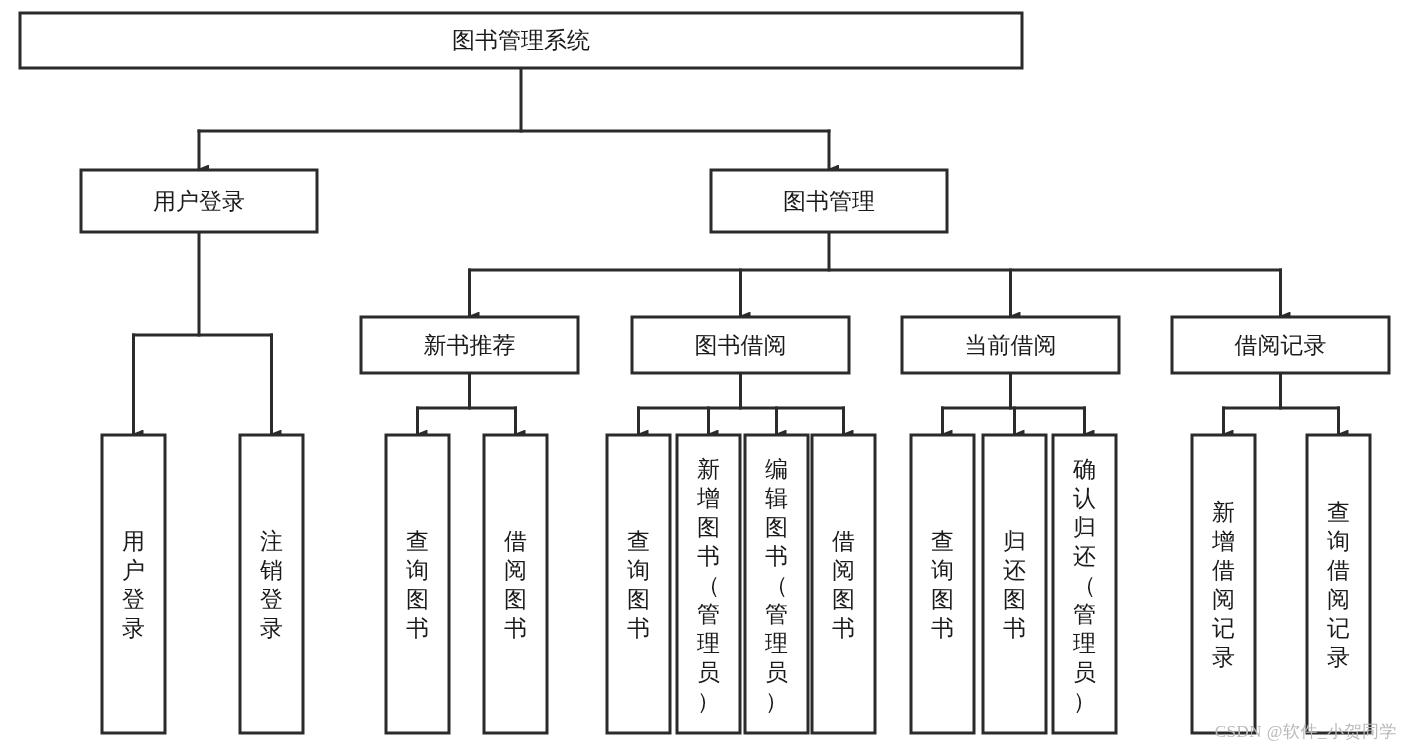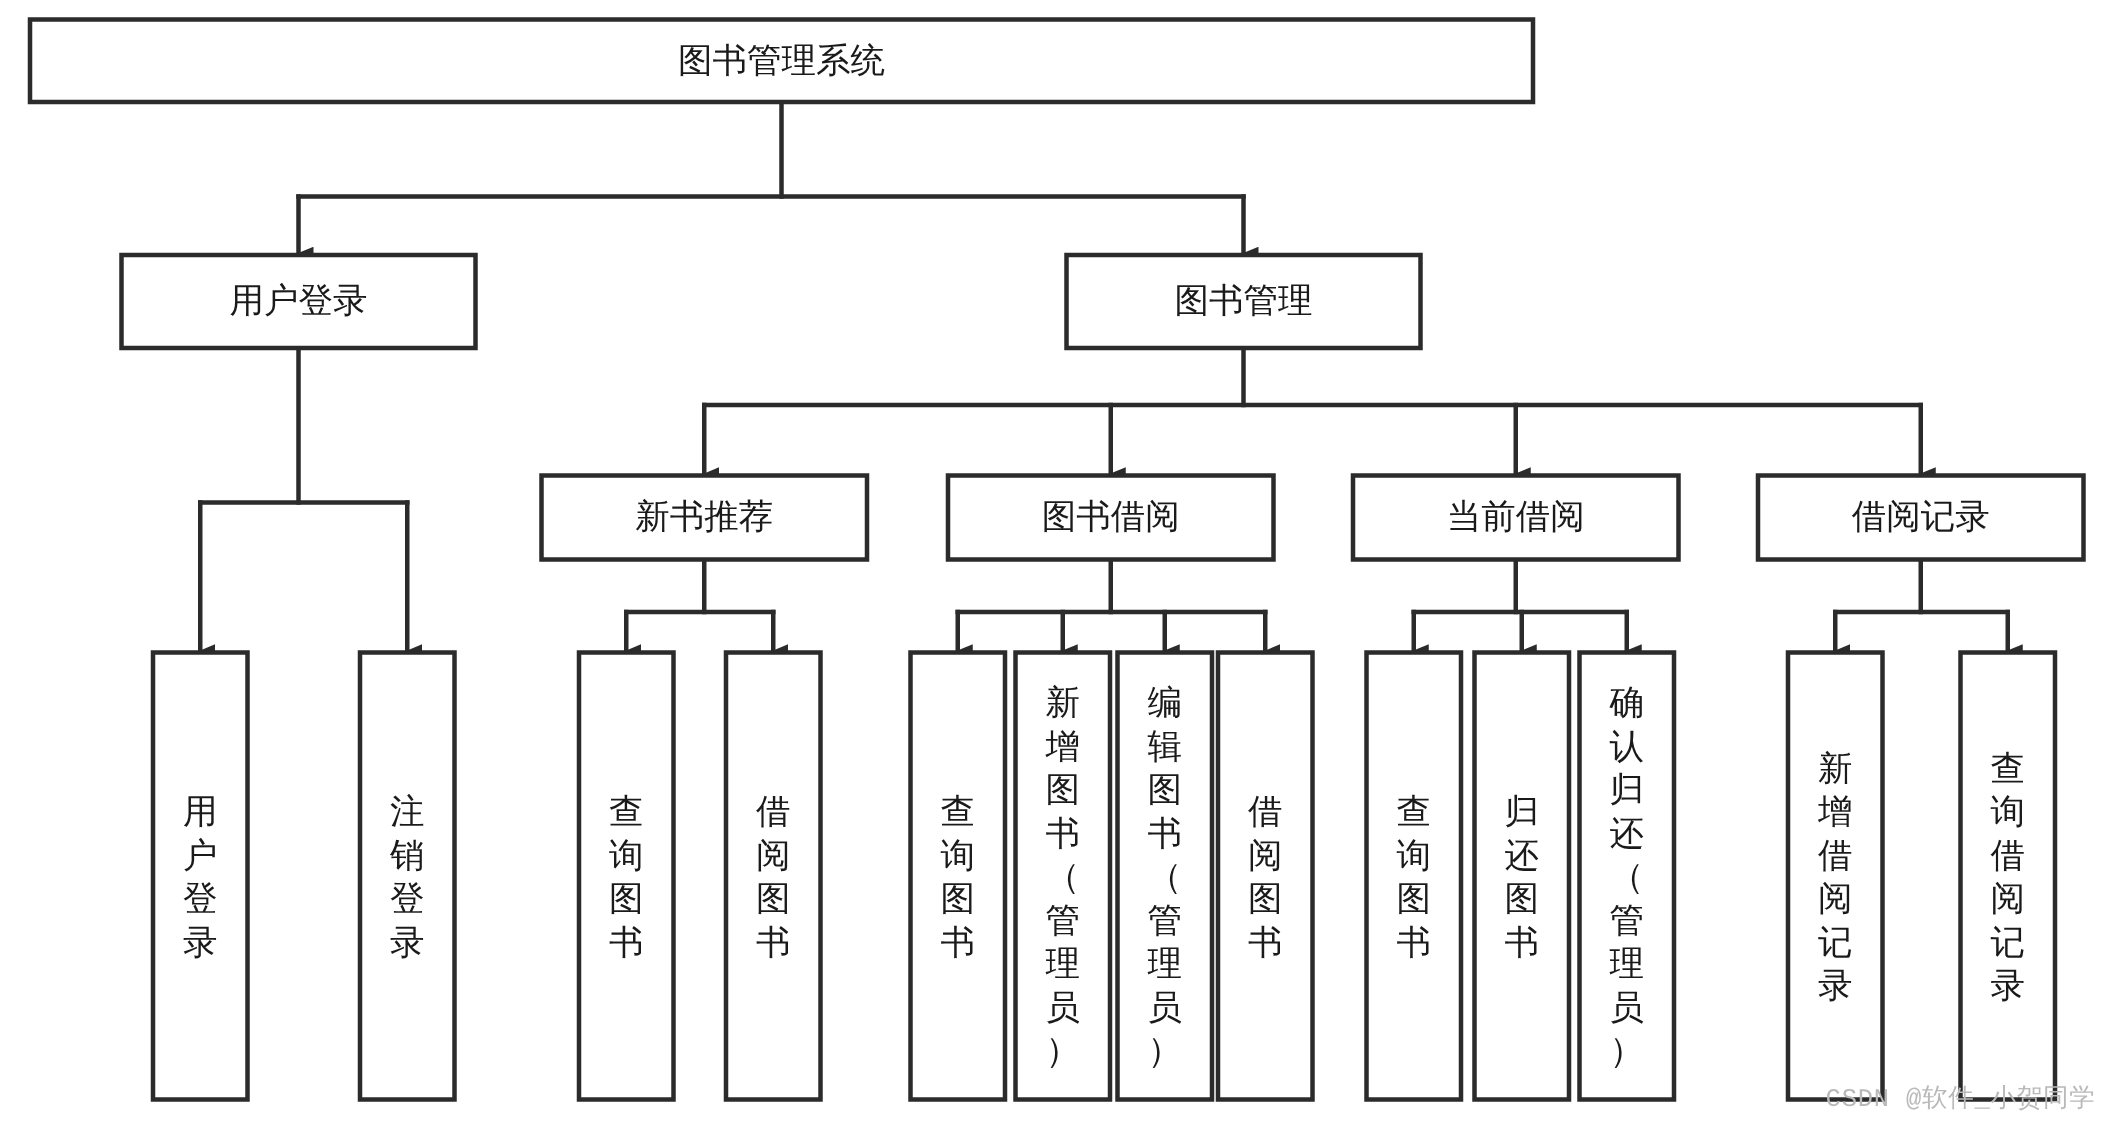--- a/index.html
+++ b/index.html
@@ -51,21 +51,21 @@
   .node-label-v {
     font-family: "DejaVu Sans", "Liberation Sans", sans-serif;
     font-size: 23px;
     fill: #1a1a1a;
     text-anchor: middle;
   }
   .watermark {
     position: absolute;
     right: 8px;
     bottom: 4px;
-    font-family: Liberation Mono, monospace;
+    font-family: Liberation Serif, serif;
     font-size: 17px;
     color: #b9b9b9;
     letter-spacing: 0.5px;
     white-space: nowrap;
     pointer-events: none;
   }
 </style>
 </head>
 <body>
 

